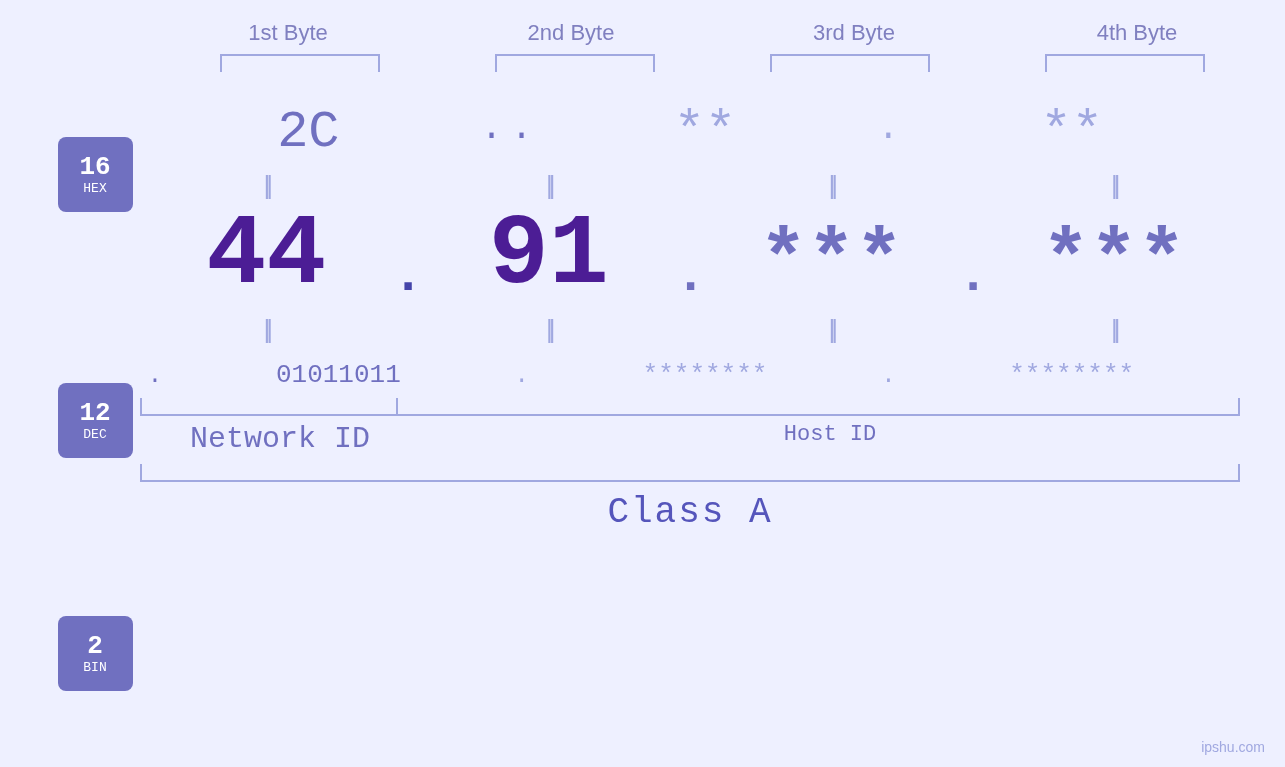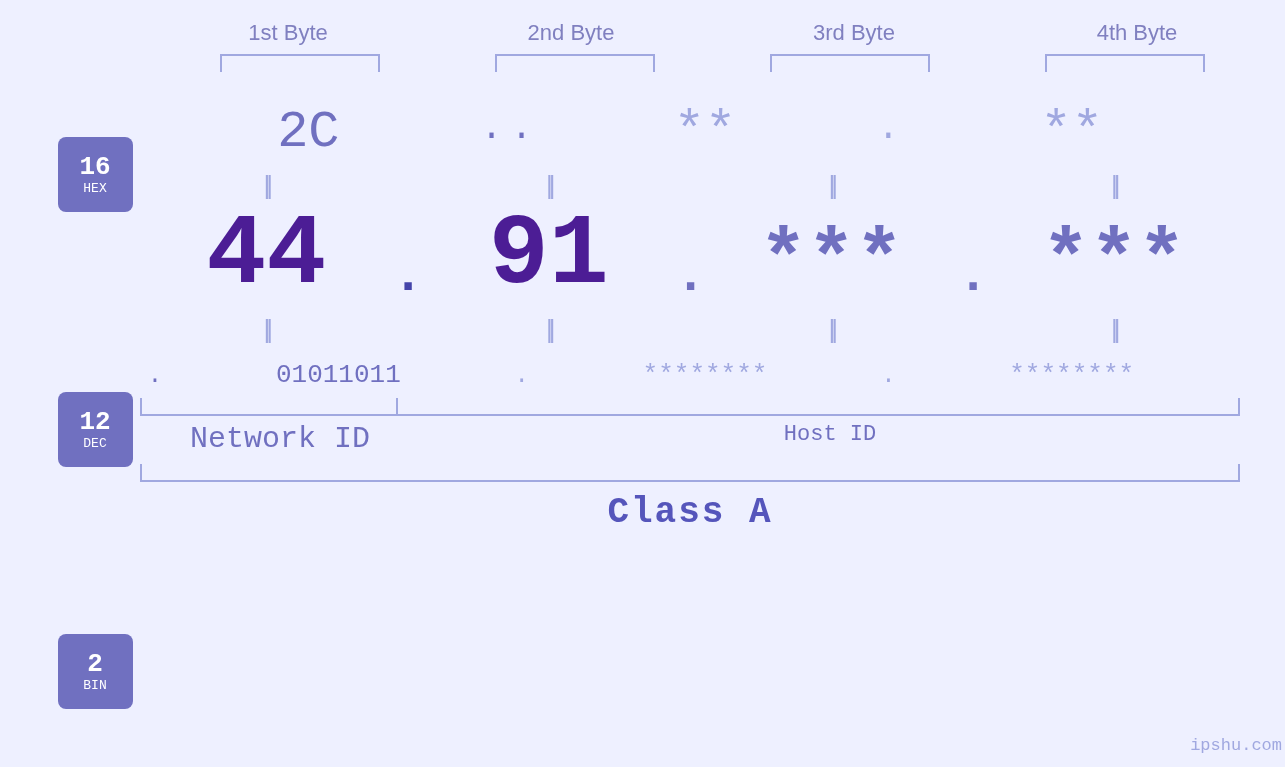--- a/index.html
+++ b/index.html
@@ -65,21 +65,21 @@
       align-items: flex-start;
     }
 
     
     .badge-column {
       display: flex;
       flex-direction: column;
       align-items: center;
       width: 140px;
       padding-left: 50px;
-      gap: 12px;
+      gap: 3px;
     }
 
     .badge {
       width: 75px;
       height: 75px;
       background-color: #7070c0;
       border-radius: 8px;
       display: flex;
       flex-direction: column;
       align-items: center;
@@ -253,37 +253,36 @@
       border: 2px solid #a0a8e0;
       border-top: none;
     }
 
     
     .class-row {
       display: flex;
       width: 1100px;
       justify-content: center;
       margin-top: 10px;
-      font-weight: bold;
     }
     .class-label {
       color: #5555bb;
       font-size: 36px;
       font-family: 'Courier New', Courier, monospace;
       letter-spacing: 2px;
     }
 
     
     .watermark {
       position: absolute;
       bottom: 12px;
-      right: 3px;
+      right: 20px;
       color: #a0a8e0;
-      font-size: 17px;
-      font-family: Liberation Mono, monospace;
+      font-size: 14px;
+      font-family: Liberation Sans, sans-serif;
     }
   </style>
 </head>
 <body>
 
 <div class="main-container">
 
   <div class="byte-headers">
     <div class="byte-header">1st Byte</div>
     <div class="byte-header">2nd Byte</div>

